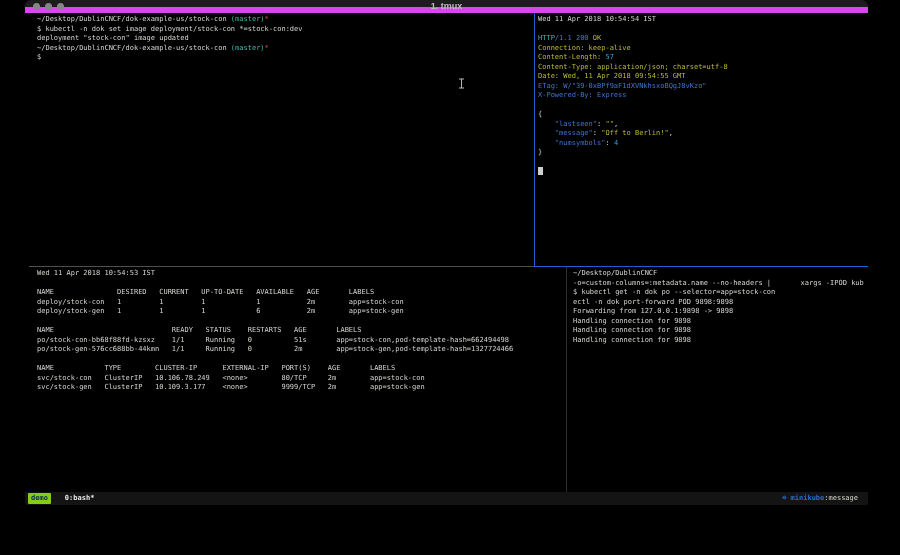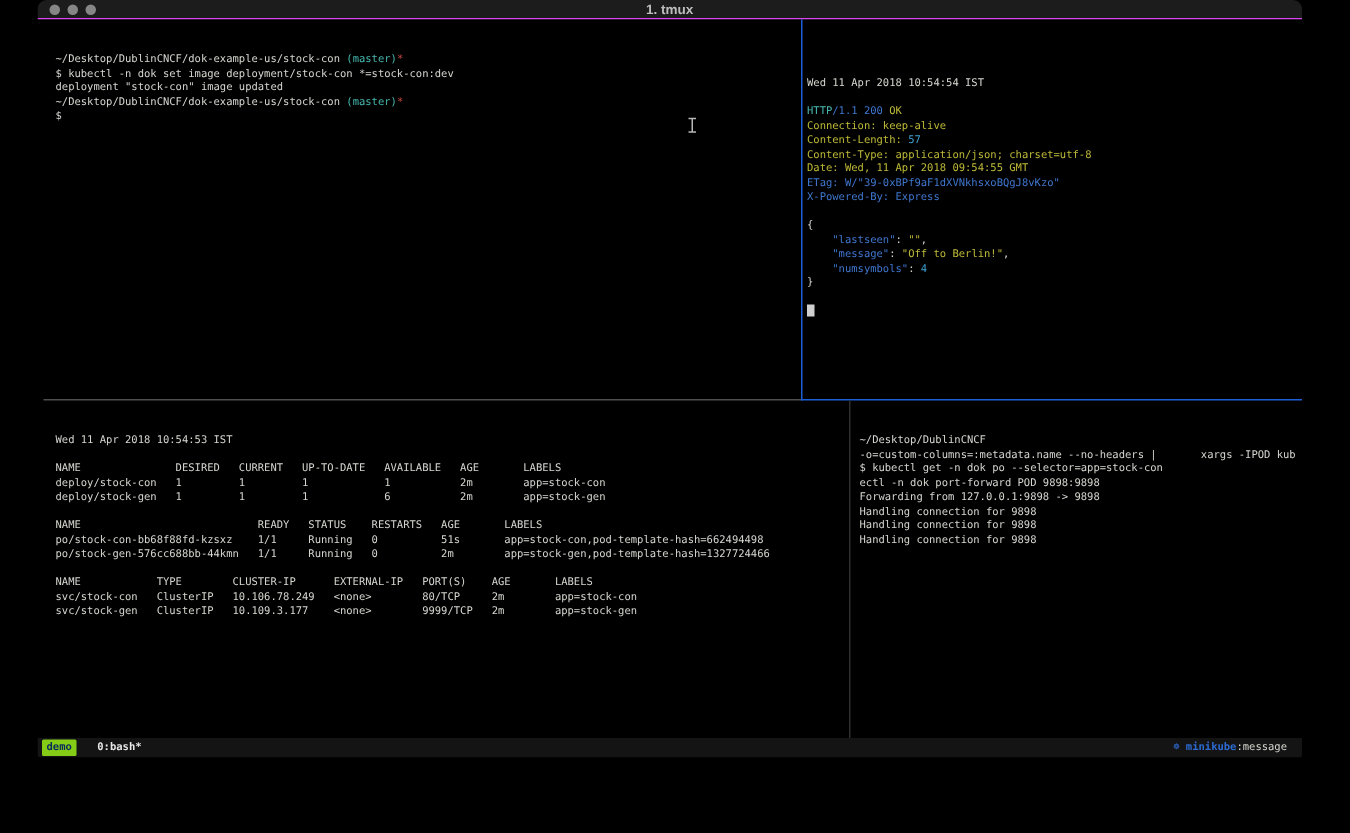--- a/index.html
+++ b/index.html
@@ -7,32 +7,32 @@
   .page {
     position:relative; width:900px; height:555px; background:#000;
     overflow:hidden; font-family:"DejaVu Sans Mono", monospace;
   }
   .window {
     position:absolute; left:25px; top:0; width:843px; height:505px;
     background:#000; border-radius:6px 6px 2px 2px; overflow:hidden;
   }
   .titlebar {
     position:absolute; left:0; top:0; width:100%; height:13px;
-    background:#1c1c1c; border-bottom:1px solid #d946ef;
+    background:#1c1c1c; border-bottom:6px solid #d946ef;
   }
   .dots { position:absolute; left:8px; top:3px; display:flex; gap:5px; }
   .dot { width:7px; height:7px; border-radius:50%; background:#868686; display:inline-block; }
   .title {
     position:absolute; left:0; top:1px; width:100%; text-align:center;
     font-family:"Liberation Sans", sans-serif; font-size:9px; font-weight:bold; color:#bdbdbd;
   }
   .term { position:absolute; left:0; top:13px; width:843px; height:479px; background:#000; }
-  .pane { position:absolute; overflow:hidden;margin-top:20px; }
+  .pane { position:absolute; overflow:hidden; }
   .pane-tl { left:0;   top:0;   width:509px; height:253px; padding:2px 0 0 12px; }
-  .pane-tr { left:510px; top:16px; width:333px; height:253px; padding:2px 0 0 3px; }
+  .pane-tr { left:510px; top:0; width:333px; height:253px; padding:2px 0 0 3px; }
   .pane-bl { left:0;   top:254px; width:541px; height:225px; padding:2px 0 0 12px; }
   .pane-br { left:542px; top:254px; width:301px; height:225px; padding:2px 0 0 6px; }
   .vdiv-top    { position:absolute; left:509px; top:0;    width:1px; height:254px; background:#1d5fd6; }
   .hdiv-left   { position:absolute; left:4px;  top:253px; width:505px; height:1px; background:#4f4f4f; }
   .hdiv-right  { position:absolute; left:509px; top:253px; width:334px; height:1px; background:#1d5fd6; }
   .vdiv-bottom { position:absolute; left:541px; top:254px; width:1px; height:225px; background:#2d2d2d; }
   .tline { white-space:pre; font-size:7px; line-height:9.5px; color:#d6d6d0; }
   .seg-w { color:#d6d6d0; }
   .seg-c { color:#46b9b0; }
   .seg-r { color:#cf4d44; }

